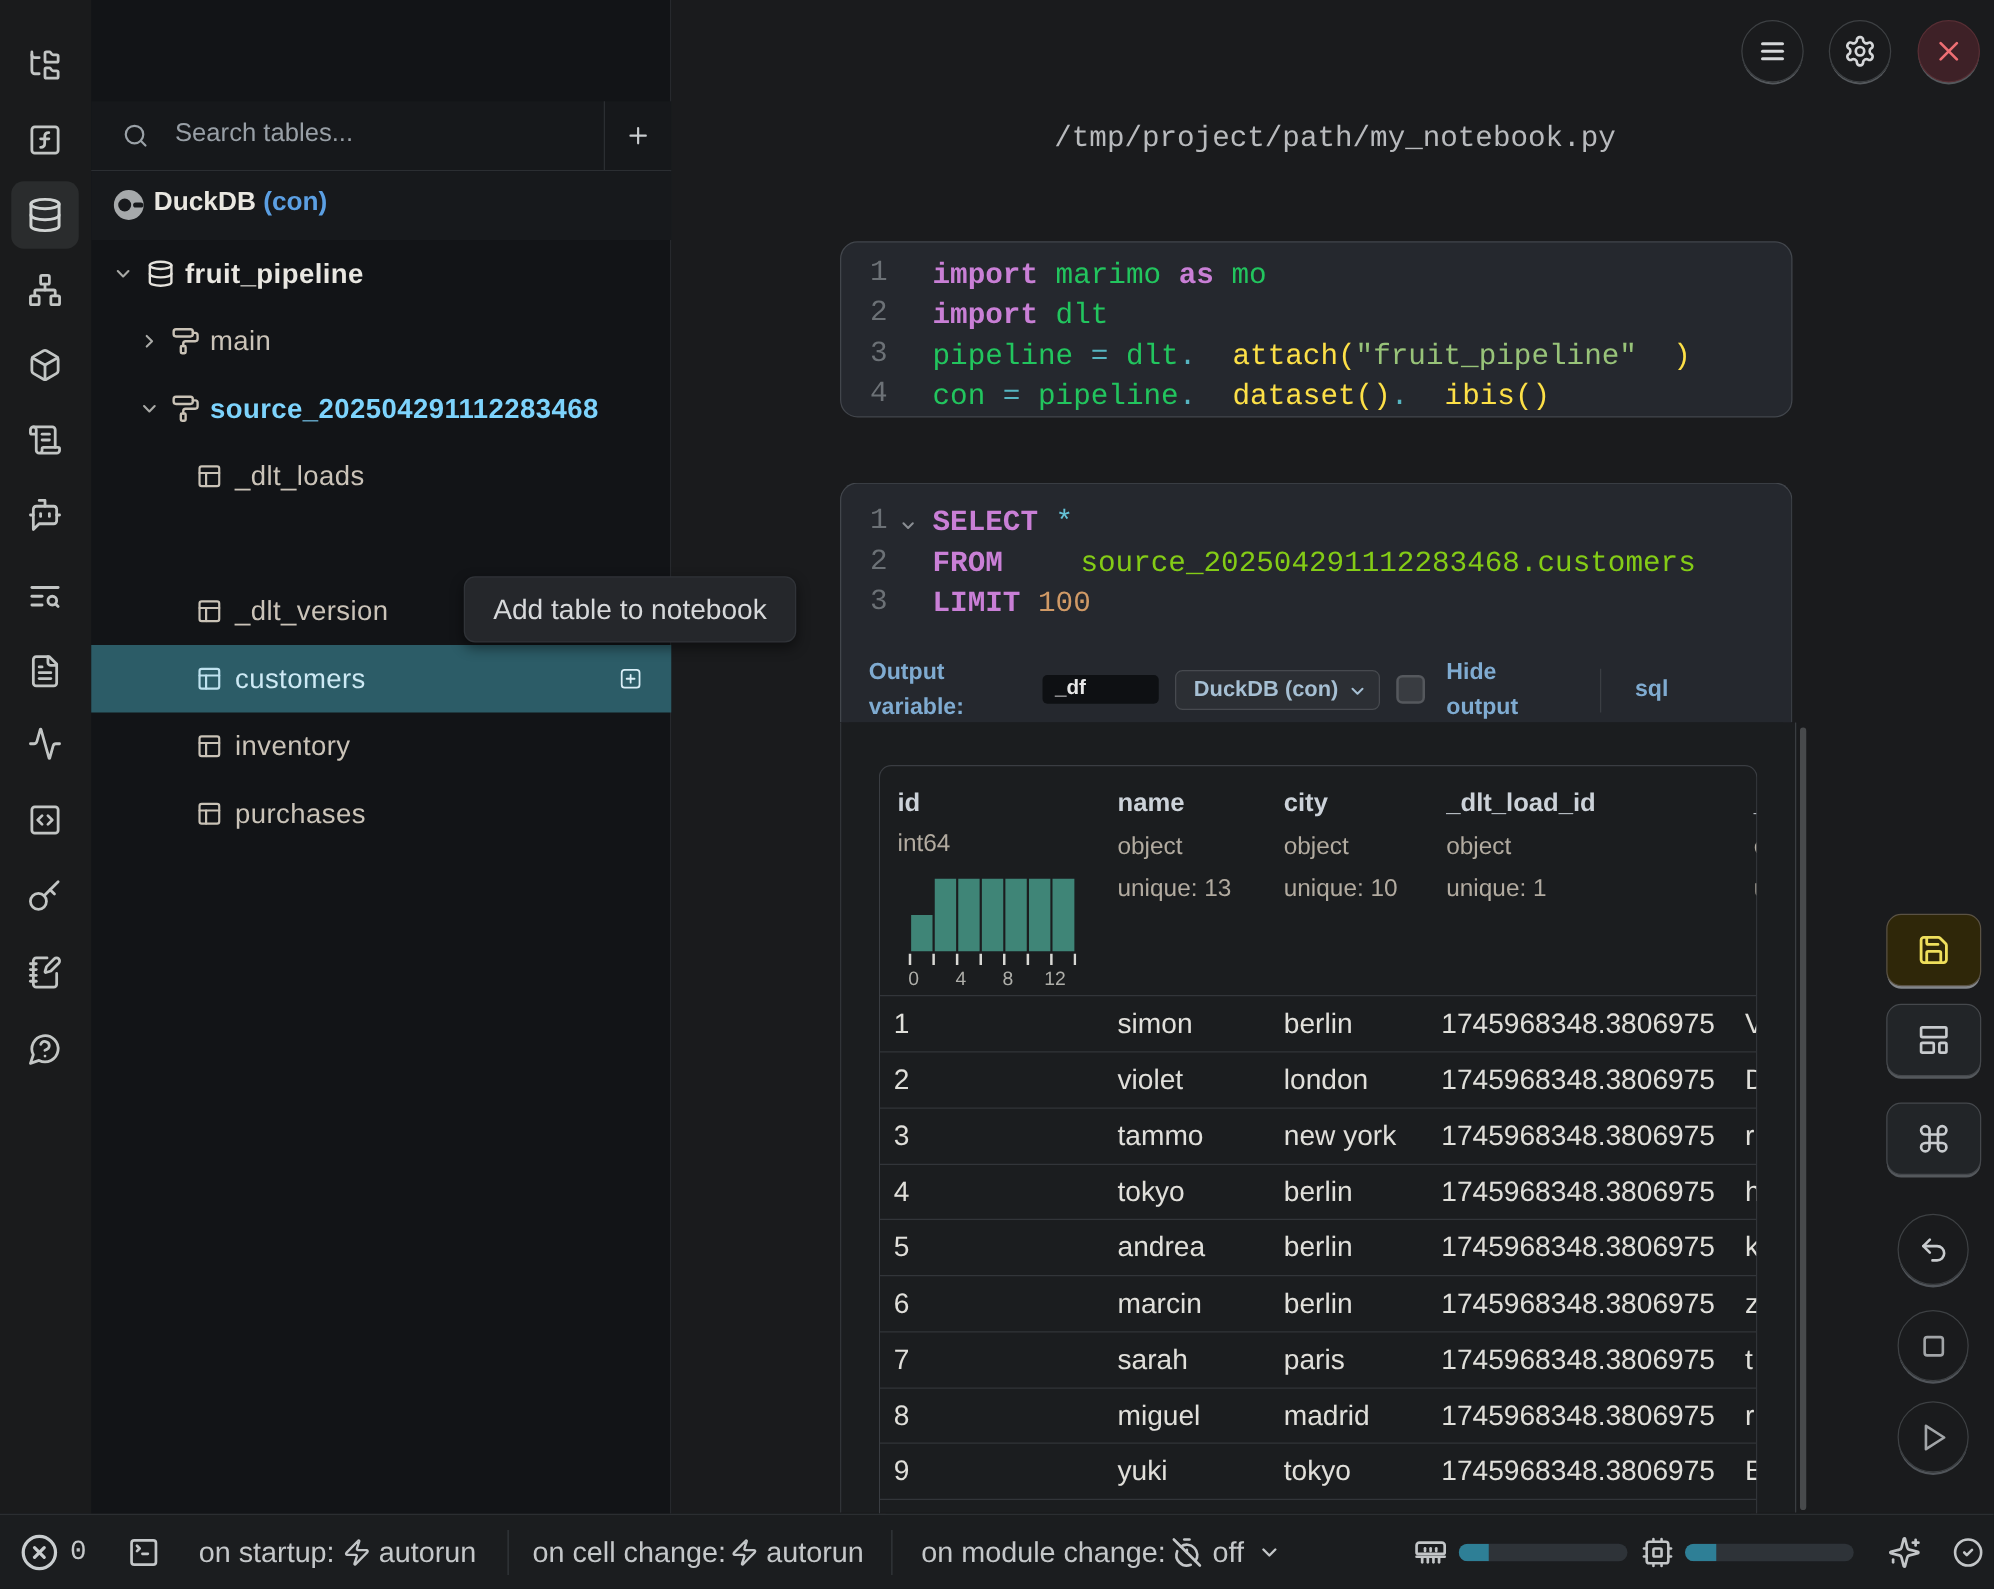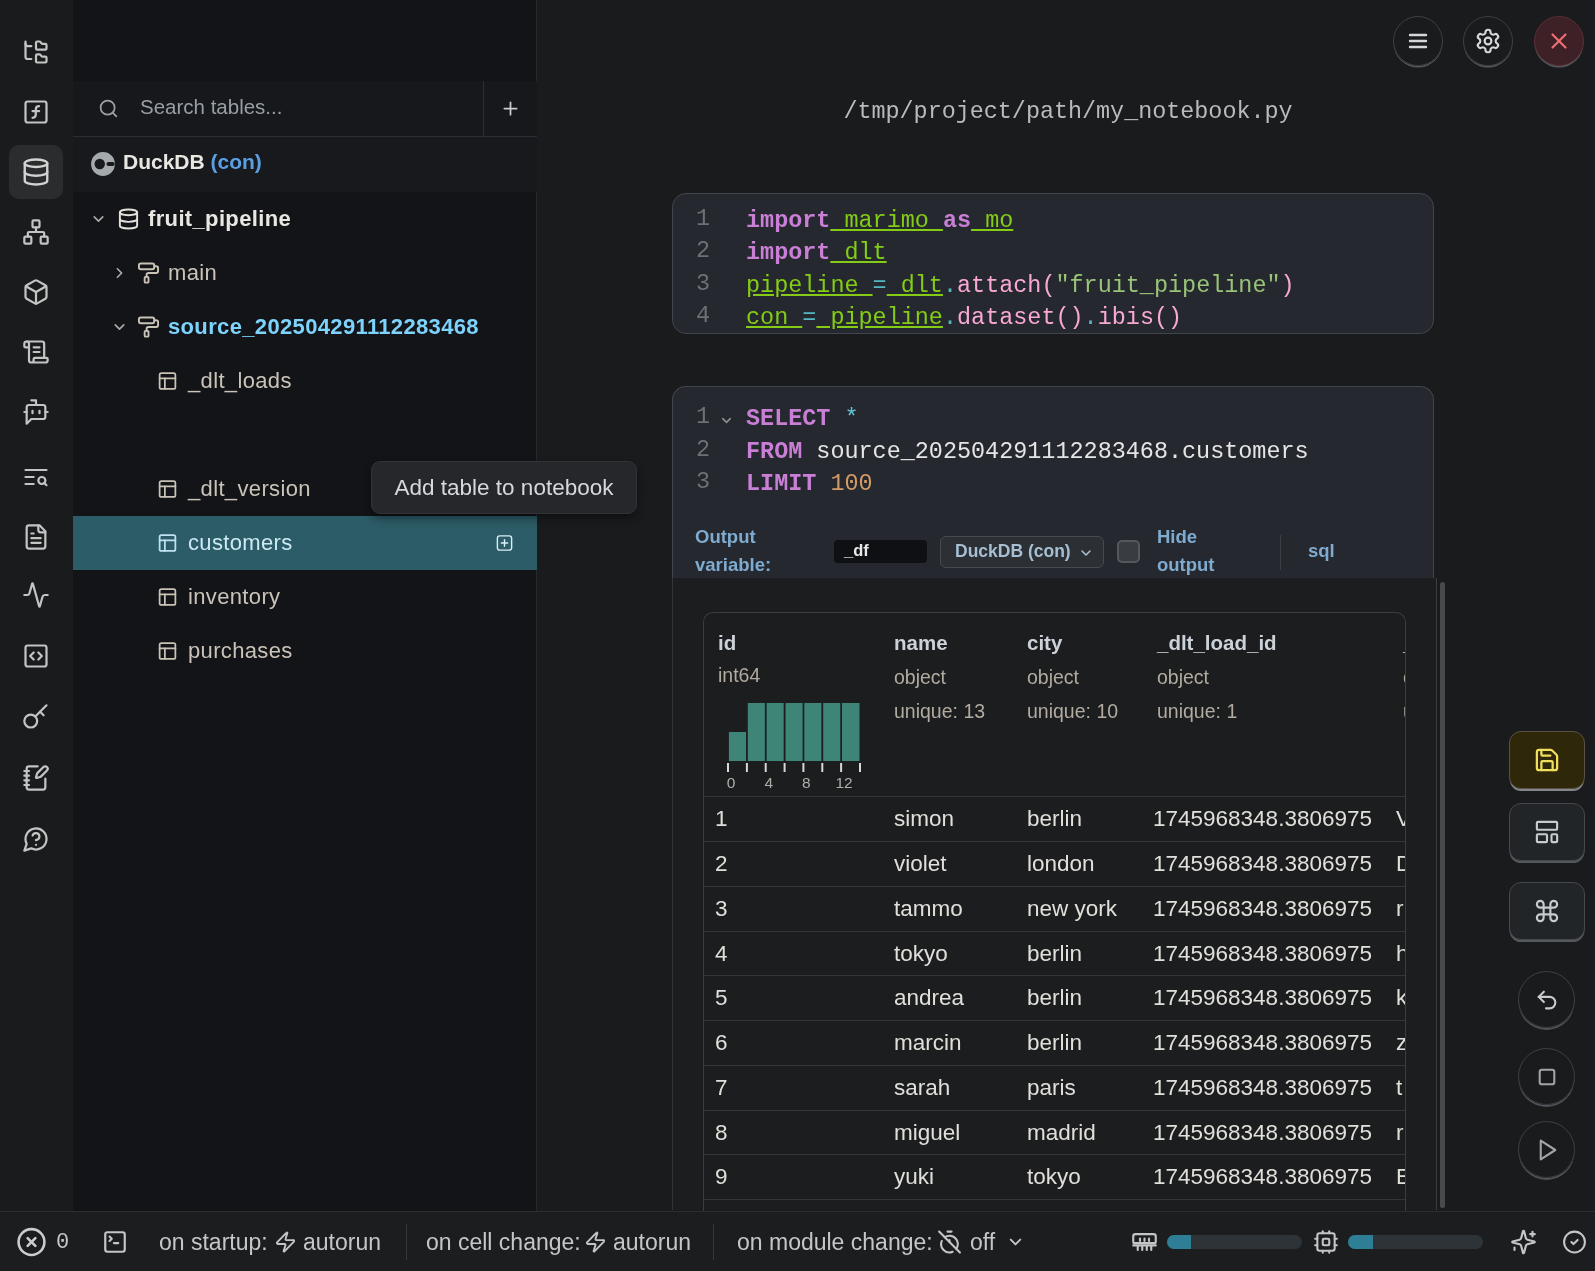--- a/index.html
+++ b/index.html
@@ -32,26 +32,26 @@
 
 
 #title { position:absolute; left:538px; width:1060px; top:99px; text-align:center; font-family:"Liberation Mono", monospace; font-size:23.4px; color:#b8babd; }
 .circbtn { position:absolute; top:16px; width:50px; height:50px; border-radius:50%; border:1px solid #3d4043; box-shadow:0 2px 0 -0.5px #54585c; }
 .cell { position:absolute; left:672px; width:762px; background:#25282e; border:1px solid #42464c; }
 #cell1 { top:193px; height:141px; border-radius:14px; }
 #cell2 { top:386px; height:192px; border-radius:14px 14px 0 0; border-bottom:none; }
 .codeline { position:absolute; white-space:pre; font-family:"Liberation Mono", monospace; font-size:23.45px; line-height:32.5px; }
 .lnum { position:absolute; font-family:"Liberation Mono", monospace; font-size:23.45px; color:#6c7176; text-align:right; width:40px; }
 .kw { color:#c97fd6; font-weight:bold; }
-.vr { color:#84cc16;text-decoration:underline; }
+.vr { color:#22c55e; }
 .op { color:#56b6c2; }
-.fn { color:#f9a8d4; }
+.fn { color:#fde047;margin-left:29px; }
 .st { color:#98c379; }
 .nm { color:#d19a66; }
-.pl { color:#e5e5e5; }
+.pl { color:#84cc16;margin-left:48px; }
 .fnb { color:#66c3d8; }
 
 
 .bluelab { position:absolute; color:#7fabd1; font-size:18.5px; font-weight:bold; line-height:28px; }
 
 
 #outarea { position:absolute; left:672px; top:578px; width:765px; height:632px; background:#1b1d1f; border-right:1px solid #3a3d41; border-left:1px solid #313438; }
 #tablebox { position:absolute; left:30px; top:34px; width:703px; height:599px; border:1px solid #3a3d42; border-radius:10px 10px 0 0; border-bottom:none; overflow:hidden; }
 .hcell { position:absolute; white-space:nowrap; }
 .hname { font-size:20.5px; font-weight:bold; color:#ccd2d9; }

